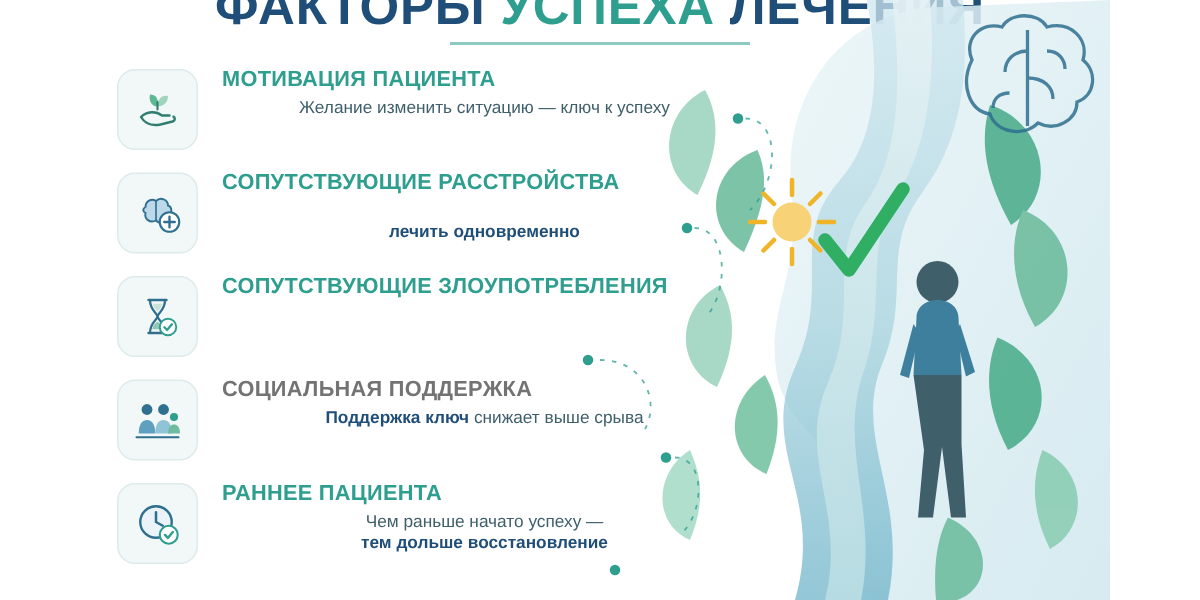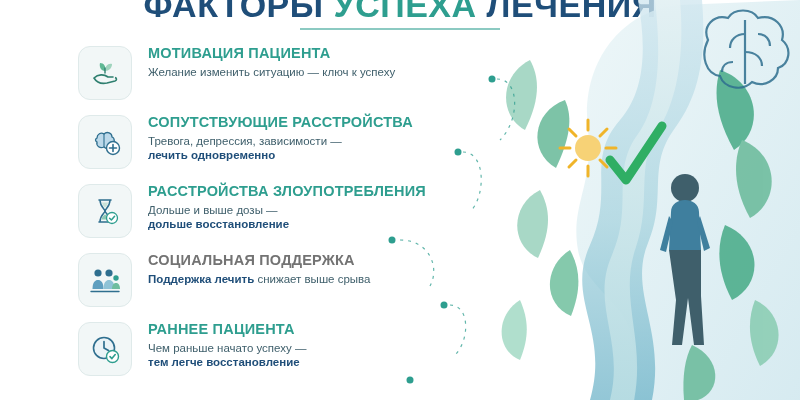--- a/index.html
+++ b/index.html
@@ -10,21 +10,21 @@
   body {
     width: 800px;
     height: 400px;
     overflow: hidden;
     font-family: "Liberation Sans", sans-serif;
     position: relative;
   }
 
   #infographic {
     position: relative;
-    width: 800px;
+    width: 740px;
     height: 400px;
     background: #ffffff;
     overflow: hidden;
   }
 
   
   .title {
     position: absolute;
     top: -14px;
     left: 0;
@@ -86,20 +86,21 @@
     letter-spacing: 0.2px;
     margin: 3px 0 4px 0;
     white-space: nowrap;
   }
   .c-teal { color: #2e9e8f; }
   .c-navy { color: #737373; }
   .factor-desc {
     font-size: 11.5px;
     color: #3f5f6b;
     line-height: 14px;
+    text-align: center;
   }
   .factor-desc b { color: #1f4e79; }
 
   
   .illustration {
     position: absolute;
     right: 0;
     top: 0;
     width: 330px;
     height: 400px;
@@ -248,79 +249,75 @@
           <path d="M8 12 C8 8 12 6 15 8 C18 5 23 7 23 11 C26 12 26 17 23 18 C23 22 18 24 15 21
                    C11 23 7 20 8 16 C6 15 6 13 8 12 Z" fill="#bcd9ea" stroke="#2f6f8f" stroke-width="1.3"></path>
           <path d="M15 8 L15 21" stroke="#2f6f8f" stroke-width="1.1"></path>
           <circle cx="24" cy="22" r="6.5" fill="#ffffff" stroke="#2f6f8f" stroke-width="1.4"></circle>
           <path d="M24 18.5 L24 25.5 M20.5 22 L27.5 22" stroke="#2f6f8f" stroke-width="1.6" stroke-linecap="round"></path>
         </svg>
       </div>
       <div class="factor-text">
         <div class="factor-title c-teal">СОПУТСТВУЮЩИЕ РАССТРОЙСТВА</div>
         <div class="factor-desc">
-          <span>Тревога, депрессия, зависимости —</span><br>
+          <br>
           <b>лечить одновременно</b>
         </div>
       </div>
     </div>
 
     <div class="factor">
       <div class="icon-badge">
         <svg width="32" height="32" viewBox="0 0 32 32">
           <path d="M10 5 L22 5 M10 27 L22 27" stroke="#2f6f8f" stroke-width="1.6" stroke-linecap="round"></path>
           <path d="M11 5 C11 12 16 14 16 16 C16 18 11 20 11 27" fill="none" stroke="#2f6f8f" stroke-width="1.5"></path>
           <path d="M21 5 C21 12 16 14 16 16 C16 18 21 20 21 27" fill="none" stroke="#2f6f8f" stroke-width="1.5"></path>
           <path d="M12.5 24.5 C13 21 16 19.5 16 19.5 C16 19.5 19 21 19.5 24.5 Z" fill="#8fc8b4"></path>
           <path d="M13 7.5 L19 7.5 C18.6 10.6 16 12.6 16 12.6 C16 12.6 13.4 10.6 13 7.5 Z" fill="#c9e2d8"></path>
           <circle cx="23" cy="23" r="5.5" fill="#ffffff" stroke="#2e9e8f" stroke-width="1.3"></circle>
           <path d="M20.6 23.2 L22.4 25 L25.6 21.2" fill="none" stroke="#2e9e8f" stroke-width="1.5" stroke-linecap="round" stroke-linejoin="round"></path>
         </svg>
       </div>
       <div class="factor-text">
-        <div class="factor-title c-teal">РАССТРОЙСТВА ЗЛОУПОТРЕБЛЕНИЯ</div>
-        <div class="factor-desc">
-          <span>Дольше и выше дозы —</span><br>
-          <b>дольше восстановление</b>
-        </div>
+        <div class="factor-title c-teal">СОПУТСТВУЮЩИЕ ЗЛОУПОТРЕБЛЕНИЯ</div>
       </div>
     </div>
 
     <div class="factor">
       <div class="icon-badge">
         <svg width="34" height="32" viewBox="0 0 34 32">
           <circle cx="10" cy="9" r="3.6" fill="#2f6f8f"></circle>
           <path d="M4.5 25 C4.5 18.5 7 16 10 16 C13 16 15.5 18.5 15.5 25 Z" fill="#5f9fbf"></path>
           <circle cx="21" cy="9" r="3.6" fill="#2f6f8f"></circle>
           <path d="M15.5 25 C15.5 18.5 18 16 21 16 C24 16 26.5 18.5 26.5 25 Z" fill="#8fc3d6"></path>
           <circle cx="28" cy="14" r="2.7" fill="#2e9e8f"></circle>
           <path d="M24 25 C24 20.6 26 19 28 19 C30 19 32 20.6 32 25 Z" fill="#6fbd9e"></path>
           <path d="M3 27.5 L31 27.5" stroke="#2f6f8f" stroke-width="1.4" stroke-linecap="round"></path>
         </svg>
       </div>
       <div class="factor-text">
         <div class="factor-title c-navy">СОЦИАЛЬНАЯ ПОДДЕРЖКА</div>
         <div class="factor-desc">
-          <b>Поддержка лечить</b><span> снижает выше срыва</span>
+          <b>Поддержка ключ</b><span> снижает выше срыва</span>
         </div>
       </div>
     </div>
 
     <div class="factor">
       <div class="icon-badge">
         <svg width="32" height="32" viewBox="0 0 32 32">
           <circle cx="15" cy="15" r="10.5" fill="#eaf3f7" stroke="#2f6f8f" stroke-width="1.6"></circle>
           <path d="M15 8.5 L15 15 L19.5 17.5" fill="none" stroke="#2f6f8f" stroke-width="1.7" stroke-linecap="round" stroke-linejoin="round"></path>
           <circle cx="23.5" cy="23.5" r="6" fill="#ffffff" stroke="#2e9e8f" stroke-width="1.4"></circle>
           <path d="M21 23.6 L22.9 25.6 L26.2 21.6" fill="none" stroke="#2e9e8f" stroke-width="1.6" stroke-linecap="round" stroke-linejoin="round"></path>
         </svg>
       </div>
       <div class="factor-text">
         <div class="factor-title c-teal">РАННЕЕ ПАЦИЕНТА</div>
         <div class="factor-desc">
           <span>Чем раньше начато успеху —</span><br>
-          <b>тем легче восстановление</b>
+          <b>тем дольше восстановление</b>
         </div>
       </div>
     </div>
 
   </div>
 </div>
 
 </body></html>

